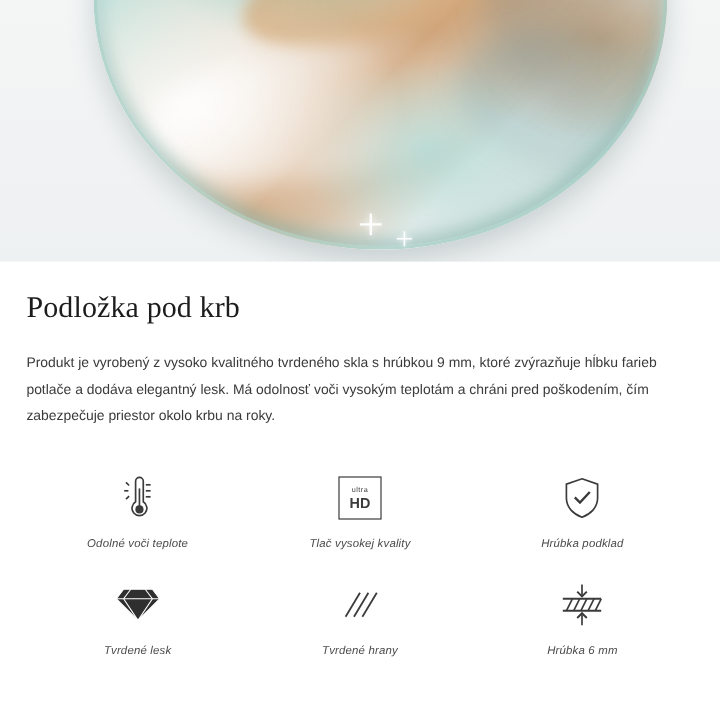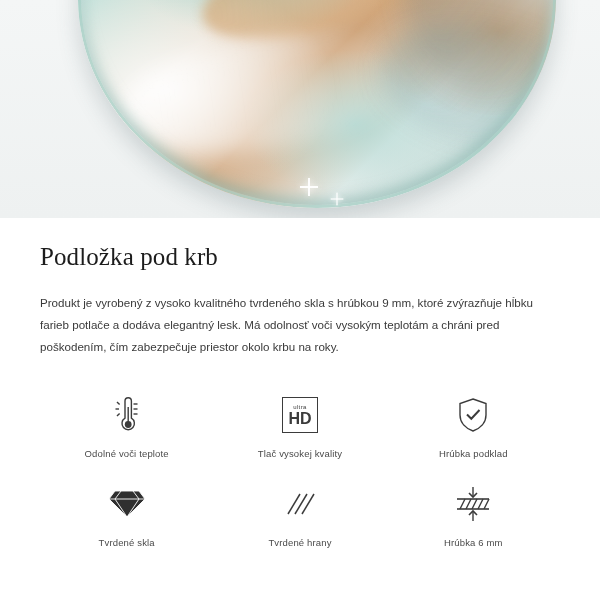--- a/index.html
+++ b/index.html
@@ -103,21 +103,21 @@
     width: 18px;
     height: 2px;
     background: rgba(255,255,255,0.95);
     box-shadow: 0 0 6px rgba(255,255,255,0.9);
   }
   .sp1 { left: 308px; top: 178px; }
   .sp2 { left: 336px; top: 190px; transform: scale(0.7); }
 
   
   .content {
-    padding: 0 40px;
+    padding: 0 22px;
   }
   .headline {
     margin: 0;
     padding-top: 22px;
     font-family: "Liberation Serif", serif;
     font-size: 25px;
     line-height: 1.34;
     font-weight: 400;
     color: #1c1c1c;
     letter-spacing: 0.1px;
@@ -151,39 +151,40 @@
     display: flex;
     align-items: center;
     justify-content: center;
   }
   .feature-label {
     margin-top: 10px;
     font-size: 9.5px;
     color: #4a4a4a;
     text-align: center;
     letter-spacing: 0.15px;
+    font-style: italic;
   }
   svg { display: block; }
   .ultrahd-box {
     width: 34px;
     height: 34px;
     border: 1.4px solid #3b3b3b;
     display: flex;
     flex-direction: column;
     align-items: center;
     justify-content: center;
     line-height: 1;
   }
   .ultrahd-box .u {
     font-size: 6px;
     letter-spacing: 0.4px;
     color: #3b3b3b;
   }
   .ultrahd-box .hd {
-    font-size: 16px;
+    font-size: 12px;
     font-weight: bold;
     color: #3b3b3b;
     margin-top: 1px;
   }
 </style>
 </head>
 <body>
 
 <div class="page">
 
@@ -250,21 +251,21 @@
 
       <div class="feature">
         <div class="feature-icon">
           <svg width="40" height="34" viewBox="0 0 40 34" fill="#2f2f2f" stroke="#ffffff" stroke-width="0.9">
             <path d="M8 4 h24 l6 8 -18 18 -18 -18 z"></path>
             <path d="M2 12 h36" stroke="#ffffff" stroke-width="0.9"></path>
             <path d="M14 4 l-6 8 12 18" stroke="#ffffff" stroke-width="0.9" fill="none"></path>
             <path d="M26 4 l6 8 -12 18" stroke="#ffffff" stroke-width="0.9" fill="none"></path>
           </svg>
         </div>
-        <div class="feature-label">Tvrdené skla</div>
+        <div class="feature-label">Tvrdené lesk</div>
       </div>
 
       <div class="feature">
         <div class="feature-icon">
           <svg width="40" height="34" viewBox="0 0 40 34" fill="none" stroke="#3b3b3b" stroke-width="1.5">
             <line x1="8" y1="27" x2="20" y2="7"></line>
             <line x1="15" y1="27" x2="27" y2="7"></line>
             <line x1="22" y1="27" x2="34" y2="7"></line>
           </svg>
         </div>

